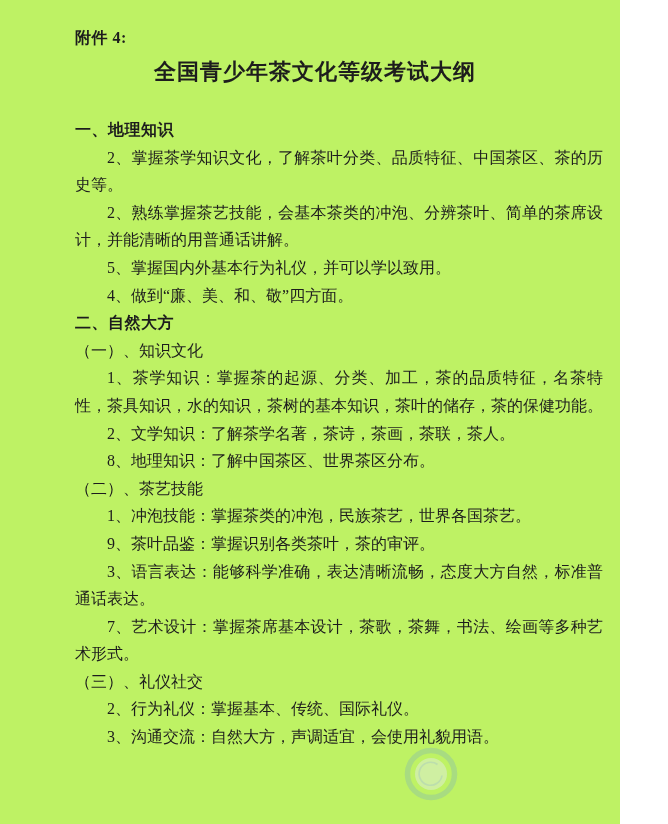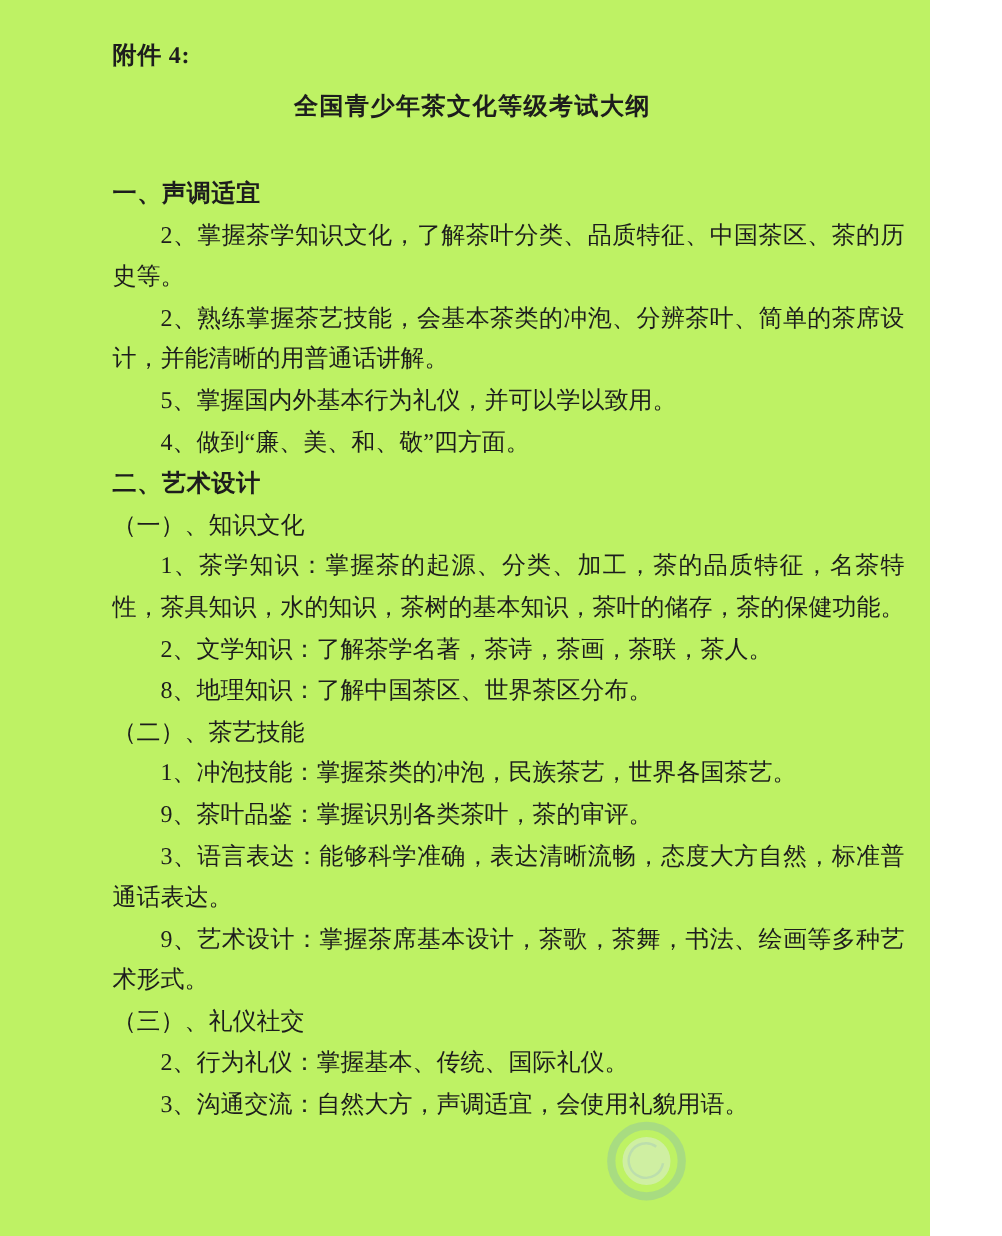--- a/index.html
+++ b/index.html
@@ -23,21 +23,21 @@
     padding: 28px 65px 0 75px;
   }
   .attachment {
     font-size: 16px;
     line-height: 20px;
     font-weight: bold;
     letter-spacing: 0.5px;
   }
   .title {
     margin-top: 12px;
-    font-size: 16px;
+    font-size: 22px;
     line-height: 24px;
     font-weight: bold;
     text-align: center;
     letter-spacing: 1px;
   }
   .content {
     margin-top: 32px;
     font-size: 16px;
     line-height: 27.6px;
     width: 528px;
@@ -77,34 +77,34 @@
     <path d="M 33.5 17.5 A 11.5 11.5 0 1 0 38 28.5" fill="none" stroke-width="1.6" opacity="0.9" stroke="#b9dcae"></path>
   </svg>
 
   <div class="doc">
 
     <div class="attachment">附件 4:</div>
 
     <div class="title">全国青少年茶文化等级考试大纲</div>
 
     <div class="content">
-      <p class="section-heading">一、声调适宜</p>
+      <p class="section-heading">一、地理知识</p>
       <p class="item">2、掌握茶学知识文化，了解茶叶分类、品质特征、中国茶区、茶的历史等。</p>
       <p class="item">2、熟练掌握茶艺技能，会基本茶类的冲泡、分辨茶叶、简单的茶席设计，并能清晰的用普通话讲解。</p>
       <p class="item">5、掌握国内外基本行为礼仪，并可以学以致用。</p>
       <p class="item">4、做到“廉、美、和、敬”四方面。</p>
-      <p class="section-heading">二、艺术设计</p>
+      <p class="section-heading">二、自然大方</p>
       <p class="subsection-heading">（一）、知识文化</p>
       <p class="item">1、茶学知识：掌握茶的起源、分类、加工，茶的品质特征，名茶特性，茶具知识，水的知识，茶树的基本知识，茶叶的储存，茶的保健功能。</p>
       <p class="item">2、文学知识：了解茶学名著，茶诗，茶画，茶联，茶人。</p>
       <p class="item">8、地理知识：了解中国茶区、世界茶区分布。</p>
       <p class="subsection-heading">（二）、茶艺技能</p>
       <p class="item">1、冲泡技能：掌握茶类的冲泡，民族茶艺，世界各国茶艺。</p>
       <p class="item">9、茶叶品鉴：掌握识别各类茶叶，茶的审评。</p>
       <p class="item">3、语言表达：能够科学准确，表达清晰流畅，态度大方自然，标准普通话表达。</p>
-      <p class="item">9、艺术设计：掌握茶席基本设计，茶歌，茶舞，书法、绘画等多种艺术形式。</p>
+      <p class="item">7、艺术设计：掌握茶席基本设计，茶歌，茶舞，书法、绘画等多种艺术形式。</p>
       <p class="subsection-heading">（三）、礼仪社交</p>
       <p class="item">2、行为礼仪：掌握基本、传统、国际礼仪。</p>
       <p class="item">3、沟通交流：自然大方，声调适宜，会使用礼貌用语。</p>
     </div>
 
   </div>
 </div>
 
 </body></html>

